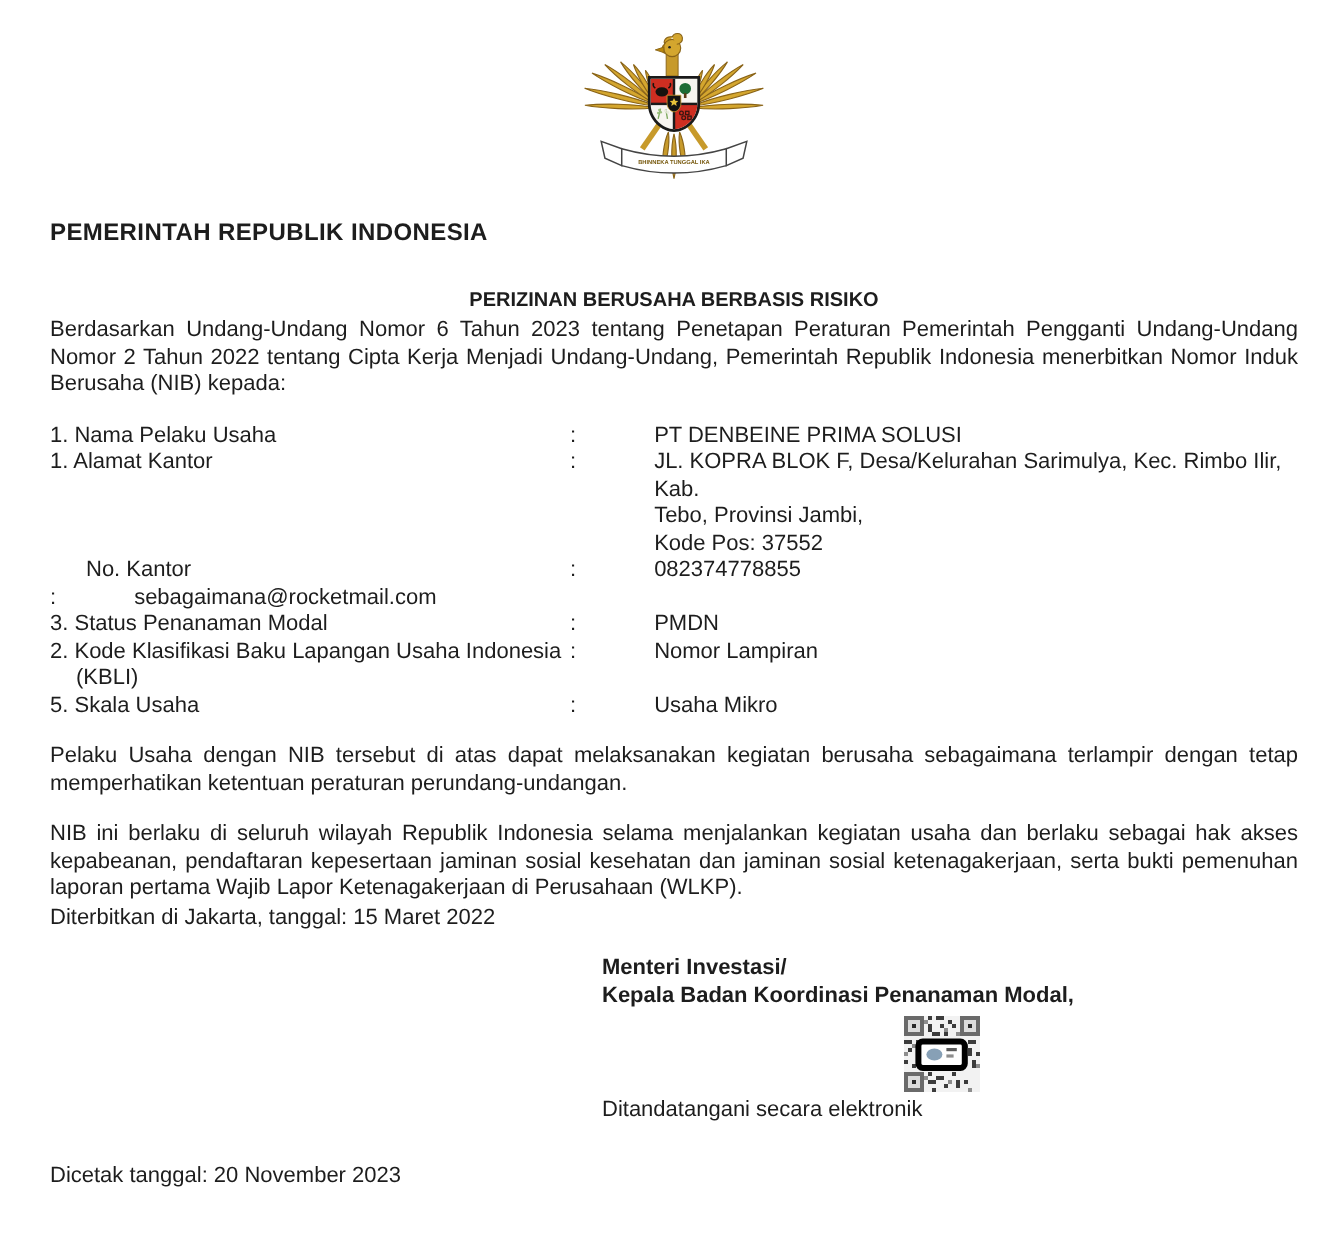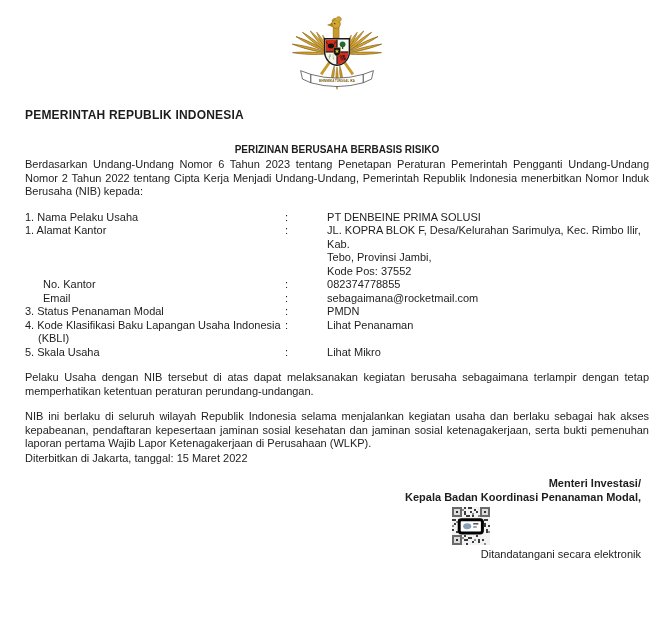--- a/index.html
+++ b/index.html
@@ -33,21 +33,21 @@
     flex: 0 0 260px; text-indent: -13px; padding-left: 13px;
   }
   .lbl.sub { text-indent: 0; padding-left: 18px; }
   .cv { flex: 1; display: flex; align-items: flex-start; }
   .colon { margin-right: 5px; }
   .val { white-space: pre-line; margin-left: 34px; }
 
   .issued { margin-top: 1px; }
 
   
-  .sig-block { width: 340px; margin: 12px 8px 0 auto; text-align: right; }
+  .sig-block { width: 340px; margin: 12px 8px 0 auto; text-align: left; }
   .sig-title { font-weight: 700; }
   .qr-wrap { margin: 3px auto 2px; width: 38px; height: 38px; }
   .sig-note { margin-top: 3px; }
 
   .footer-line { margin-top: 19px; }
 </style>
 </head>
 <body>
 
 <div class="doc">
@@ -173,45 +173,44 @@
         </div>
     </div>
     <div class="row">
       <div class="lbl sub">No. Kantor</div>
       <div class="cv">
           <span class="colon">:</span>
           <span class="val">082374778855</span>
         </div>
     </div>
     <div class="row">
-      <div class="lbl sub">Email</div>
       <div class="cv">
           <span class="colon">:</span>
           <span class="val">sebagaimana@rocketmail.com</span>
         </div>
     </div>
     <div class="row">
       <div class="lbl">3. Status Penanaman Modal</div>
       <div class="cv">
           <span class="colon">:</span>
           <span class="val">PMDN</span>
         </div>
     </div>
     <div class="row">
-      <div class="lbl">4. Kode Klasifikasi Baku Lapangan Usaha Indonesia (KBLI)</div>
-      <div class="cv">
-          <span class="colon">:</span>
-          <span class="val">Lihat Penanaman</span>
+      <div class="lbl">2. Kode Klasifikasi Baku Lapangan Usaha Indonesia (KBLI)</div>
+      <div class="cv">
+          <span class="colon">:</span>
+          <span class="val">Nomor Lampiran</span>
         </div>
     </div>
     <div class="row">
       <div class="lbl">5. Skala Usaha</div>
       <div class="cv">
           <span class="colon">:</span>
-          <span class="val">Lihat Mikro</span>
+          <span class="val">Usaha Mikro</span>
         </div>
     </div>
   </div>
 
   <p class="para tight">Pelaku Usaha dengan NIB tersebut di atas dapat melaksanakan kegiatan berusaha sebagaimana terlampir dengan tetap memperhatikan ketentuan peraturan perundang-undangan.</p>
   <p class="para tight">NIB ini berlaku di seluruh wilayah Republik Indonesia selama menjalankan kegiatan usaha dan berlaku sebagai hak akses kepabeanan, pendaftaran kepesertaan jaminan sosial kesehatan dan jaminan sosial ketenagakerjaan, serta bukti pemenuhan laporan pertama Wajib Lapor Ketenagakerjaan di Perusahaan (WLKP).</p>
 
   <p class="issued">Diterbitkan di Jakarta, tanggal: 15 Maret 2022</p>
 
   <div class="sig-block">
@@ -274,14 +273,15 @@
 
         <rect x="3.6" y="6.4" width="11.6" height="6.6" rx="1.1" fill="#ffffff" stroke="#000000" stroke-width="1.5"></rect>
         <ellipse cx="7.6" cy="9.6" rx="2" ry="1.5" fill="#87a0b6"></ellipse>
         <rect x="10.6" y="8" width="2.6" height="0.8" fill="#5c5c5c"></rect>
         <rect x="10.6" y="9.6" width="1.8" height="0.8" fill="#8d8d8d"></rect>
       </svg>
     </div>
     <div class="sig-note">Ditandatangani secara elektronik</div>
   </div>
 
+  <div class="footer-line">Dicetak tanggal: 20 November 2023</div>
 
 </div>
 
 </body></html>

